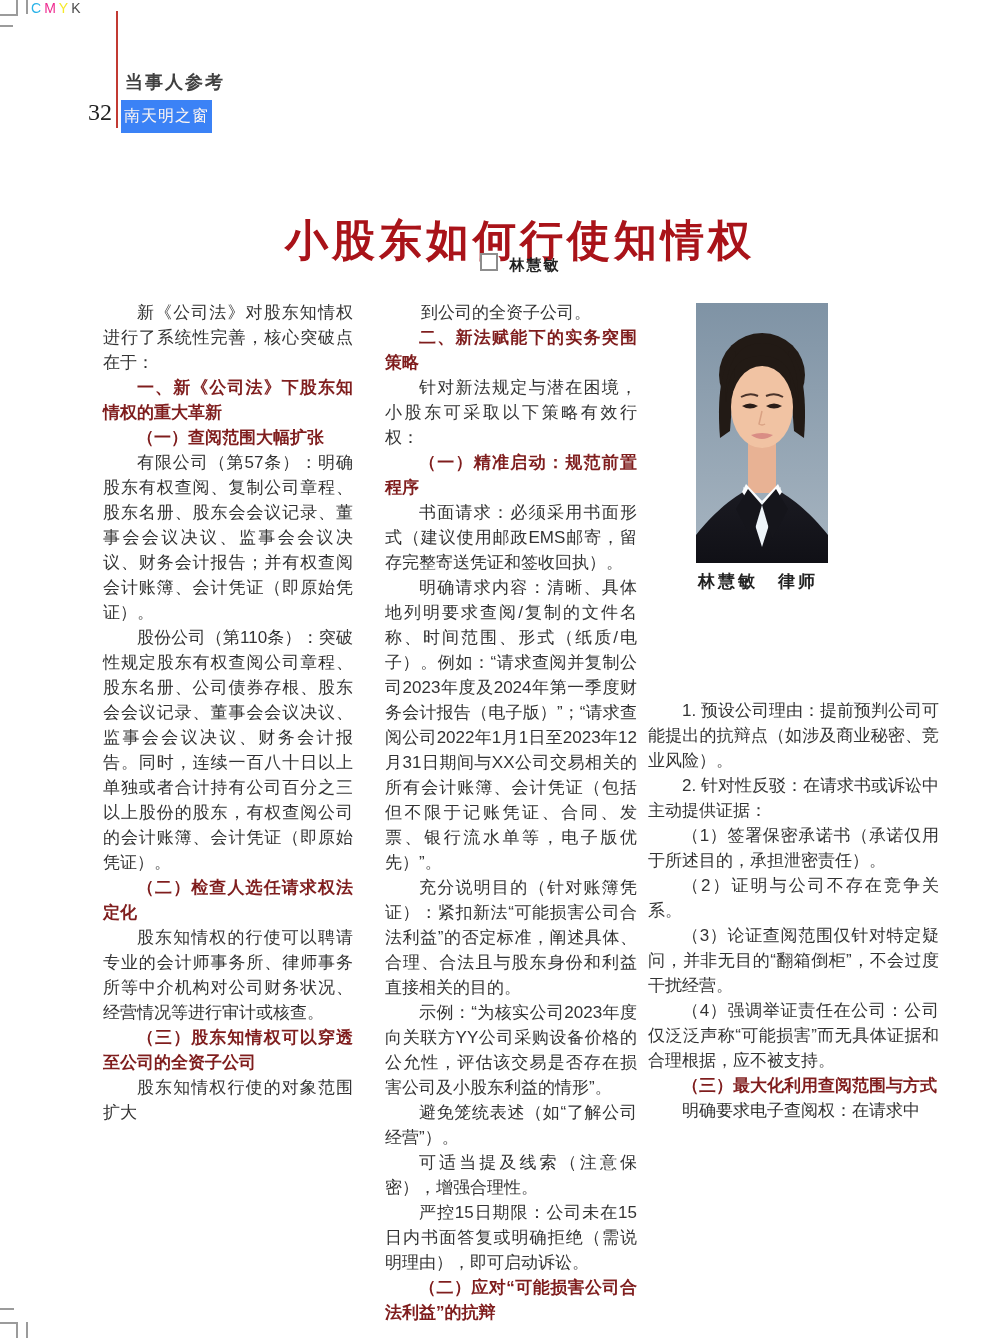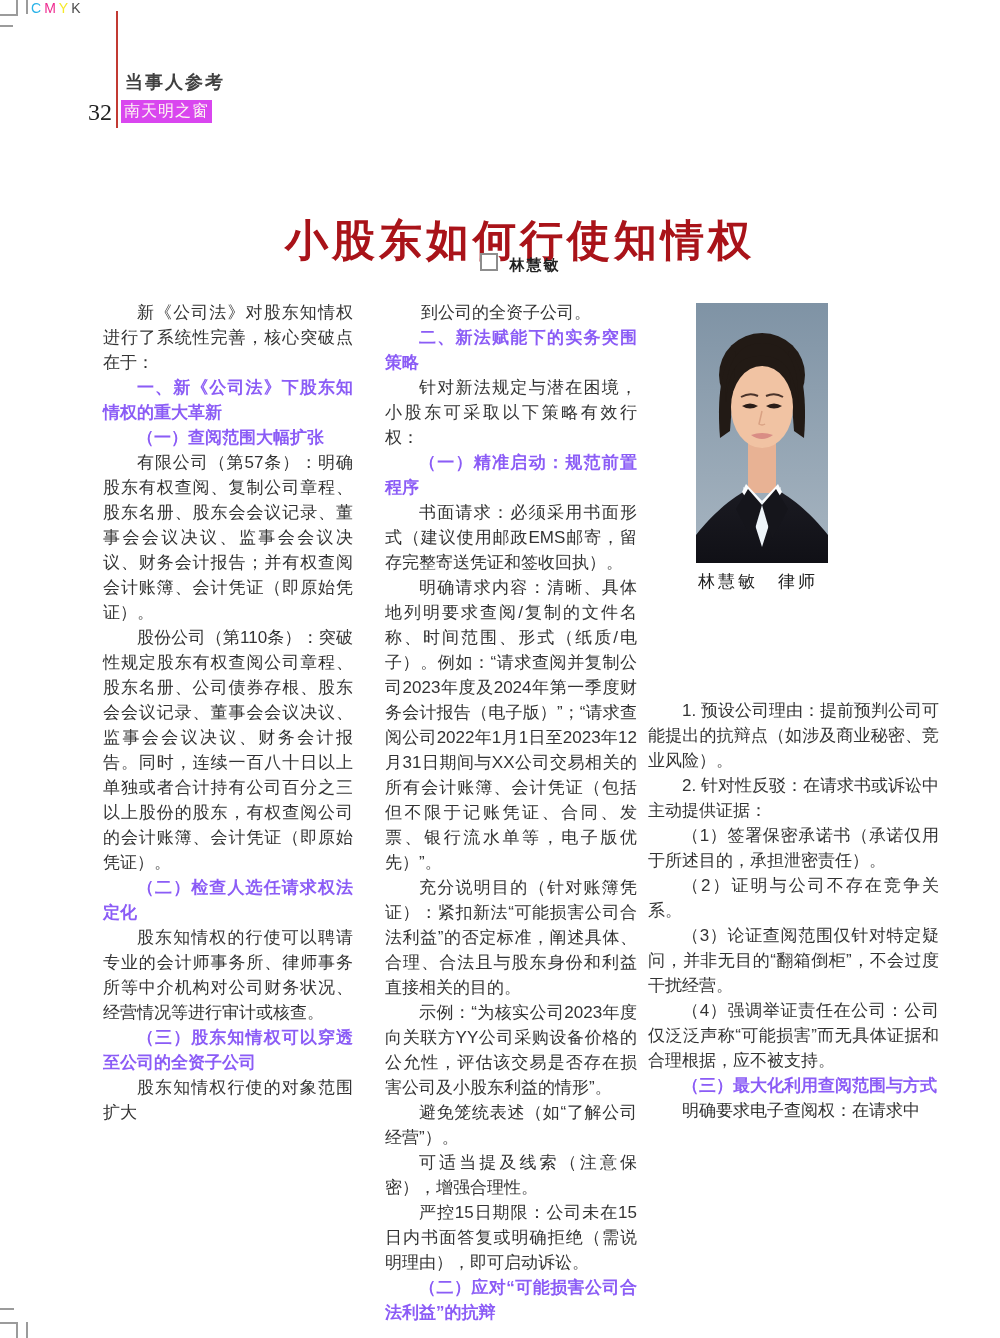--- a/index.html
+++ b/index.html
@@ -19,21 +19,21 @@
   .red-rule{position:absolute;left:116px;top:11px;width:2px;height:117px;background:#c23a33;}
   .section-label{
     position:absolute;left:125px;top:70px;font-size:18px;font-weight:bold;
     color:#404040;letter-spacing:2px;
   }
   .page-number{
     position:absolute;left:86px;top:99px;width:26px;text-align:right;
     font-family:"Liberation Serif","DejaVu Serif",serif;font-size:24px;color:#222;
   }
   .column-label{
-    position:absolute;left:121px;top:100px;width:91px;height:23px;background:#d946ef;
+    position:absolute;left:121px;top:100px;width:91px;height:33px;background:#3b82f6;
     color:#fdf6f2;font-family:"Liberation Serif","DejaVu Serif",serif;font-size:16px;
     display:flex;align-items:center;justify-content:center;letter-spacing:1px;
   }
   
   .title{
     position:absolute;left:85px;top:183px;width:870px;text-align:center;
     font-size:43px;font-weight:bold;color:#a91319;letter-spacing:4px;white-space:nowrap;
   }
   .byline{
     position:absolute;left:85px;top:253px;width:870px;text-align:center;
@@ -43,26 +43,26 @@
     display:inline-block;width:14px;height:14px;border:2px solid #8d8d8d;
     vertical-align:-1px;margin-right:12px;background:#fff;
   }
   
   .col{position:absolute;top:300px;font-size:17px;line-height:25px;color:#333;}
   .col1{left:103px;width:250px;}
   .col2{left:385px;width:252px;}
   .col3{left:648px;width:291px;top:698px;}
   .para{margin:0;text-indent:2em;text-align:justify;text-justify:inter-ideograph;}
   .para.body-flush{text-indent:0;margin-left:36px;}
-  .para.h1,.para.h2{font-weight:bold;color:#8b5cf6;}
+  .para.h1,.para.h2{font-weight:bold;color:#7f1d1d;}
   
   .photo{position:absolute;left:696px;top:303px;width:132px;height:260px;display:block;}
   .photo-caption{
     position:absolute;left:698px;top:570px;width:180px;font-size:17px;color:#222;
-    letter-spacing:3px;font-weight:normal;
+    letter-spacing:3px;font-weight:bold;
   }
 </style>
 </head>
 <body>
 
 <div class="mark-box" style="left:-10px;top:-10px;width:24px;height:22px;"></div>
 <div class="mark" style="left:0;top:25px;width:13px;height:2px;"></div>
 <div class="mark" style="left:26px;top:0;width:2px;height:14px;"></div>
 <div class="cmyk"><span style="color: rgb(43, 179, 232);">C</span><span style="color: rgb(238, 42, 144);">M</span><span style="color: rgb(246, 233, 42);">Y</span><span style="color: rgb(76, 76, 76);">K</span></div>
 

